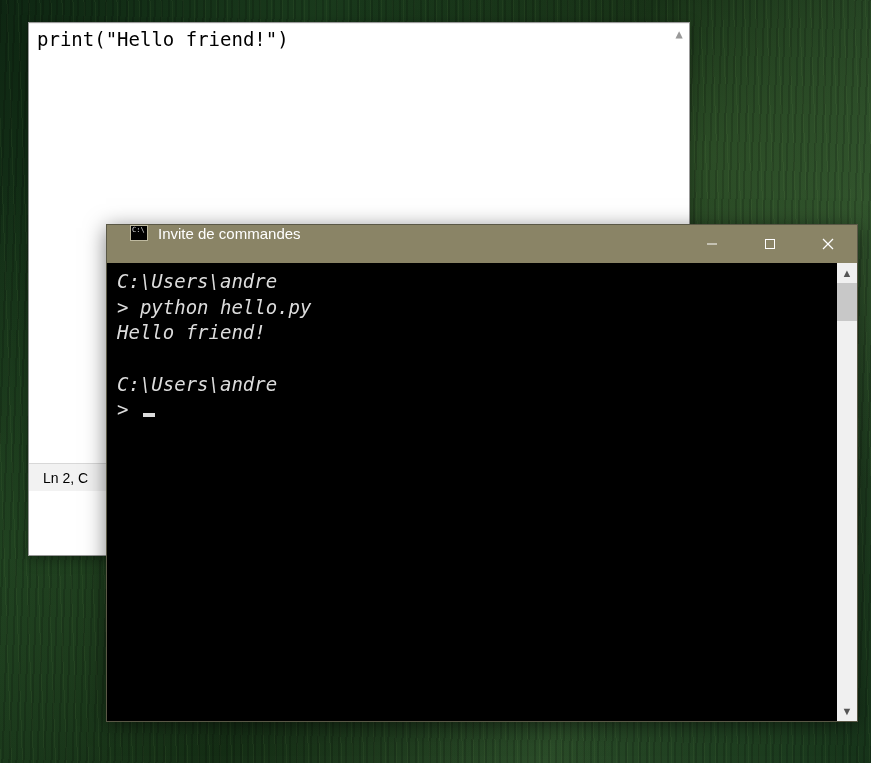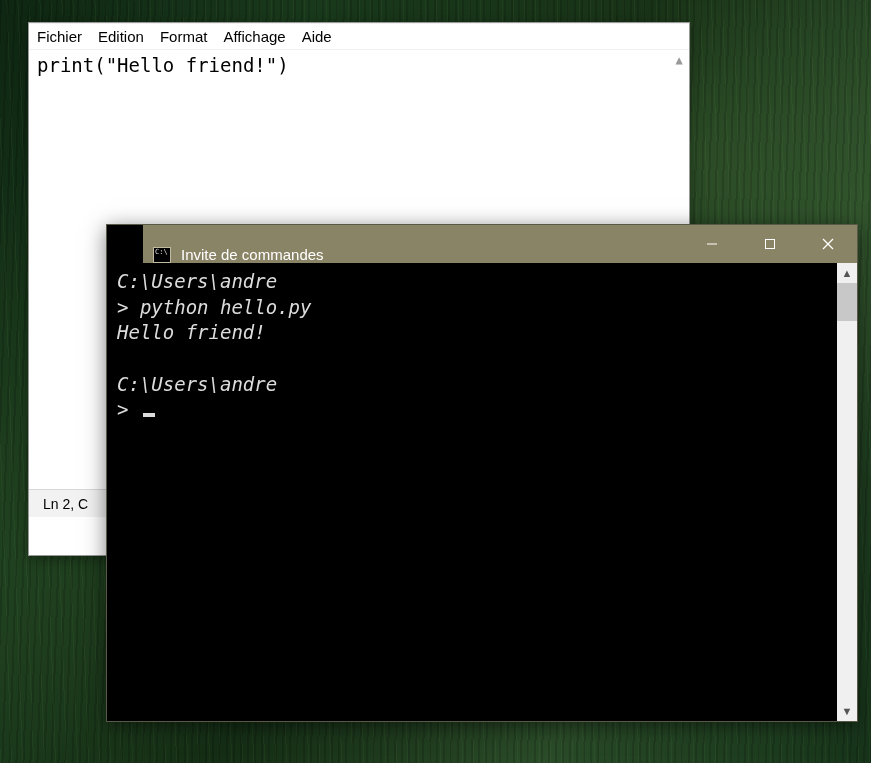--- a/index.html
+++ b/index.html
@@ -120,23 +120,22 @@
       width: 752px;
       height: 498px;
       background: #000;
       border: 1px solid #5a5846;
       box-shadow: 0 4px 20px rgba(0,0,0,0.5);
     }
     .cmd-titlebar {
       height: 38px;
       background: #8a8466;
       display: flex;
-      align-items: flex-end;
-      padding-left: 10px;
-      margin-left: 36px;
+      align-items: flex-start;
+      padding-left: 23px;
     }
     .cmd-titlebar-icon {
       width: 18px; height: 16px;
       background: #000; border: 1px solid #bfbaa0;
       margin-right: 10px;
       position: relative;
       flex: none;
     }
     .cmd-titlebar-icon::after{
       content:"C:\\";position:absolute;left:1px;top:1px;
@@ -187,27 +186,20 @@
       position: absolute; left: 0; right: 0; top: 0;
       height: 38px; background: #c8c8c8;
     }
   </style>
 </head>
 <body>
 
 <div class="desktop-bg"></div>
 
 <div class="notepad">
-  <div class="np-menubar">
-    <span class="np-menu-item">Fichier</span>
-    <span class="np-menu-item">Edition</span>
-    <span class="np-menu-item">Format</span>
-    <span class="np-menu-item">Affichage</span>
-    <span class="np-menu-item">Aide</span>
-  </div>
   <div class="np-content"><span>print("Hello friend!")</span><div class="np-scroll-up">▲</div></div>
   <div class="np-status">
     <span>Ln 2, C</span>
     <span class="np-status-sep"></span>
   </div>
 </div>
 
 <div class="cmd">
   <div class="cmd-titlebar">
     <div class="cmd-titlebar-icon"></div>

